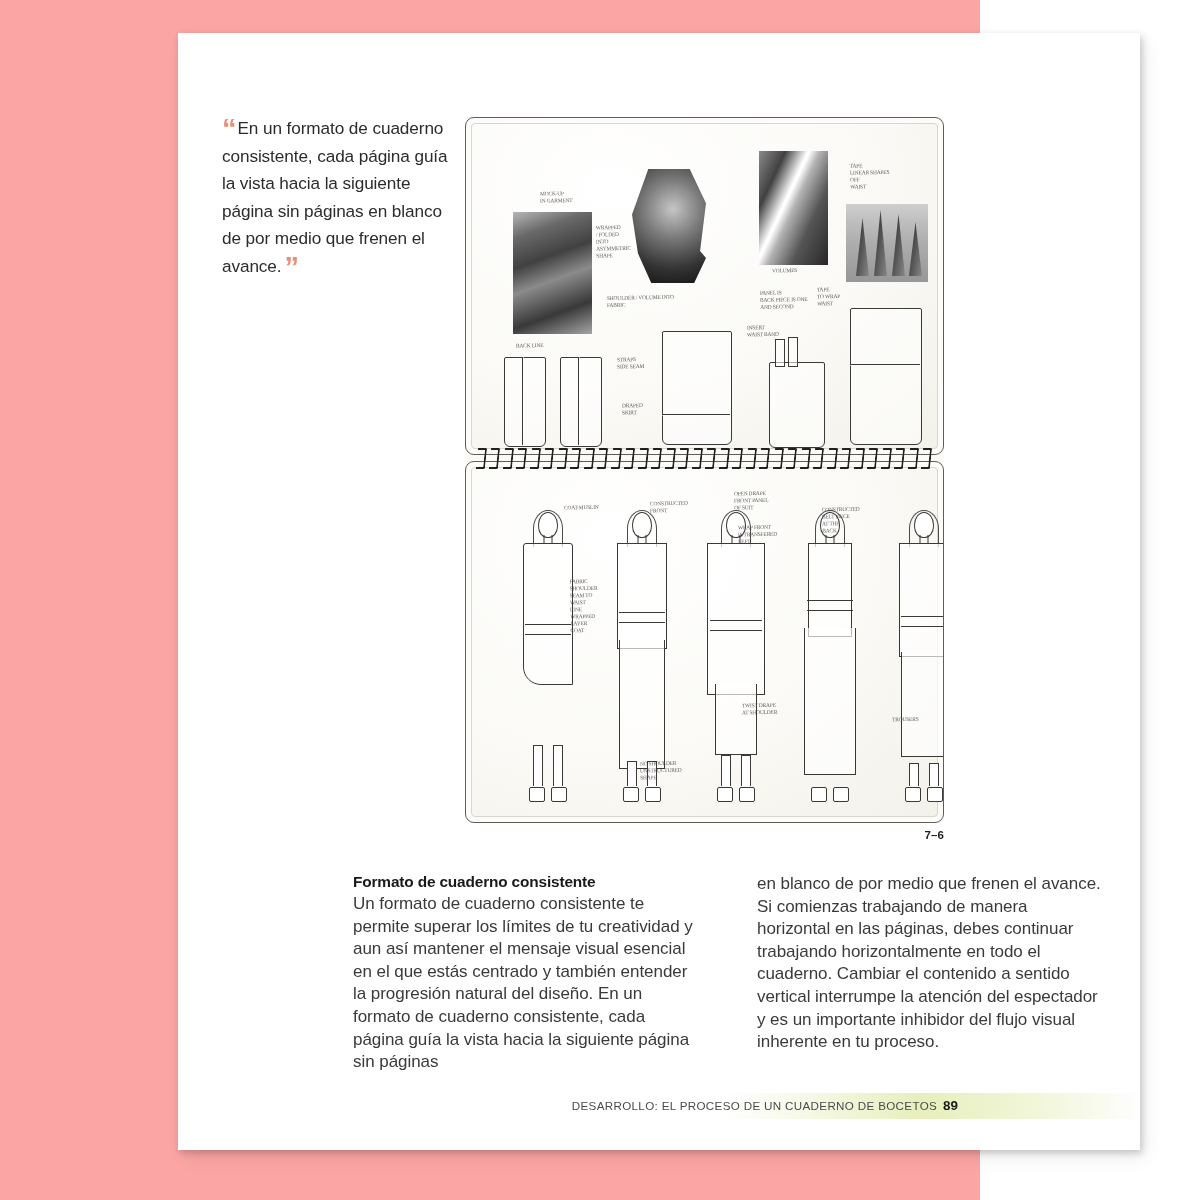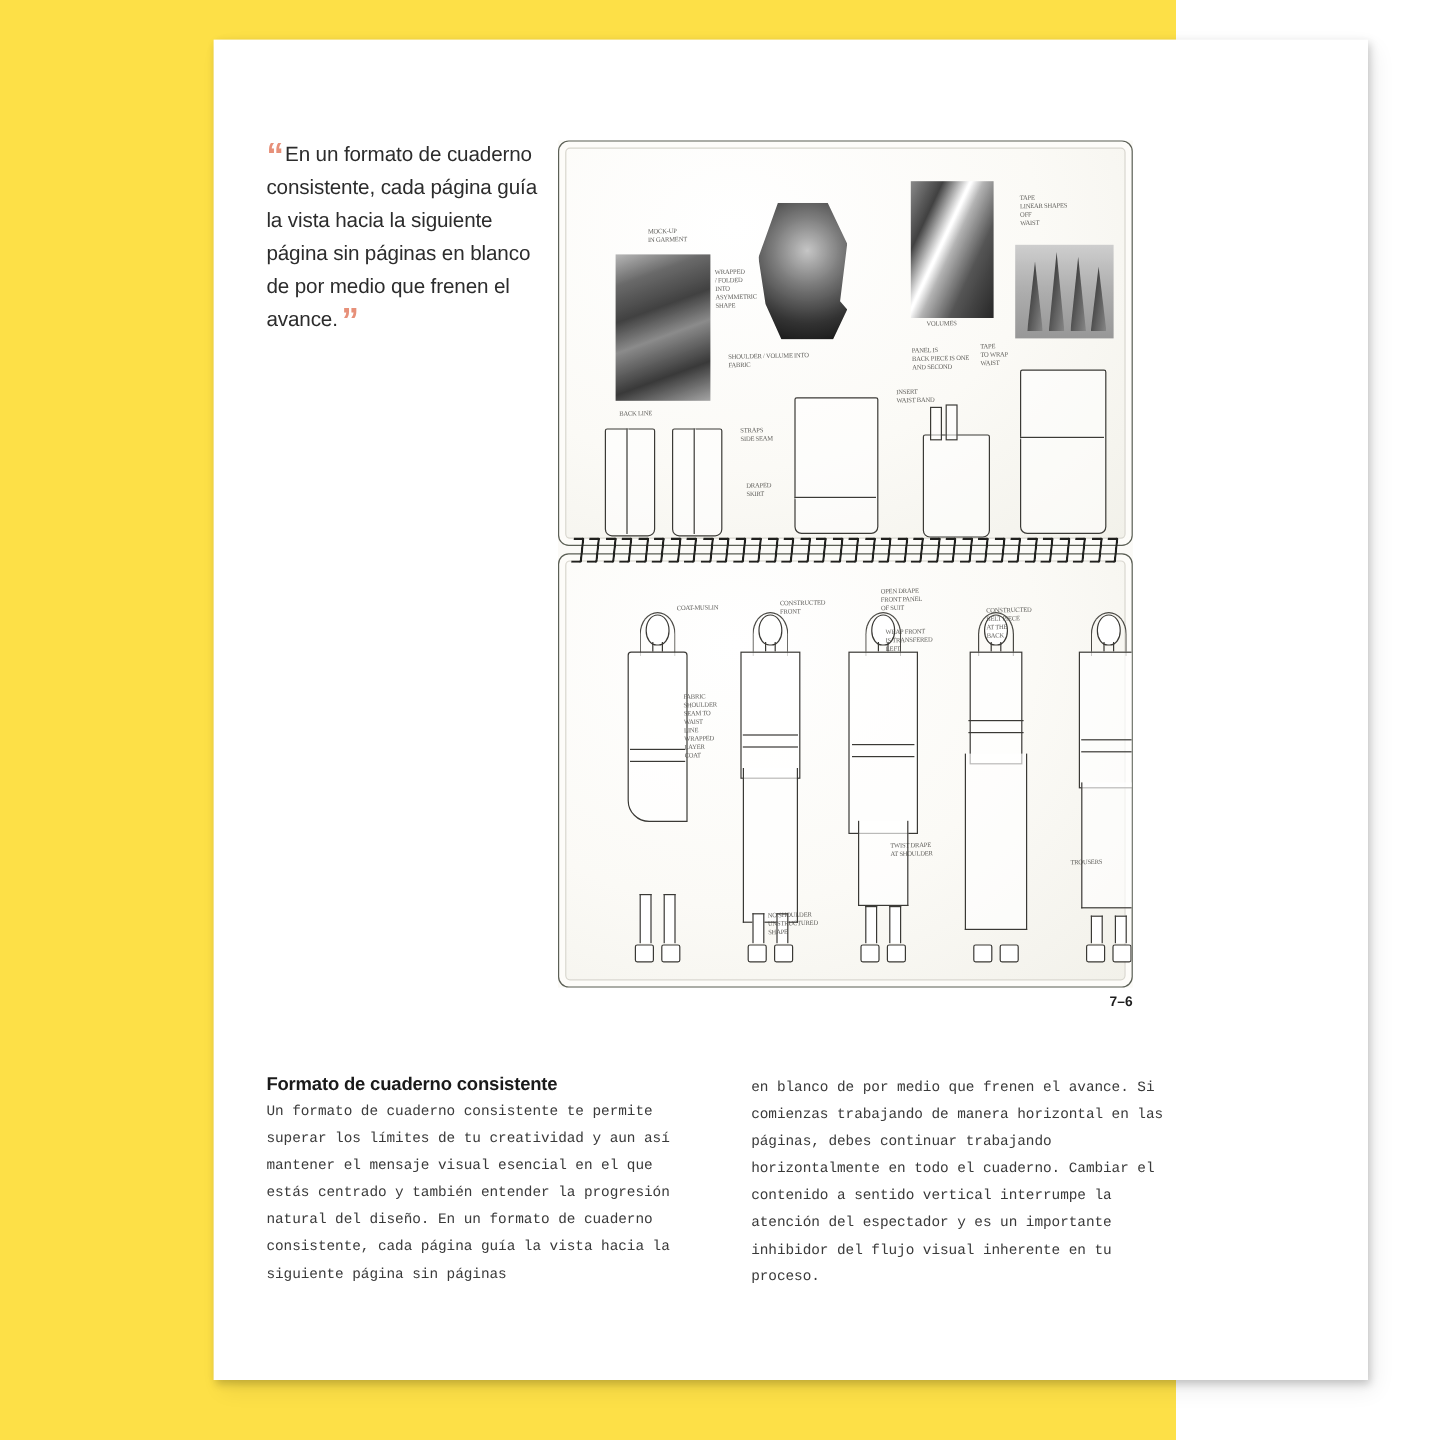--- a/index.html
+++ b/index.html
@@ -9,21 +9,21 @@
     height: 1200px;
     background: #ffffff;
     font-family: "Liberation Sans", sans-serif;
     overflow: hidden;
   }
 
   #stage {
     position: relative;
     width: 980px;
     height: 1200px;
-    background: #fde047;
+    background: #fca5a5;
   }
 
   
   .page-sheet {
     position: absolute;
     left: 178px;
     top: 33px;
     width: 962px;
     height: 1117px;
     background: #ffffff;
@@ -306,40 +306,40 @@
     width: 46px;
     height: 9px;
     border-top: 1.1px solid #3a3935;
     border-bottom: 1.1px solid #3a3935;
   }
 
   
   .body-cols {
     position: absolute;
     left: 44px;
-    top: 862px;
+    top: 840px;
     width: 880px;
     display: flex;
     gap: 30px;
+    justify-content: flex-end;
   }
   .col { width: 345px; }
   .col h3 {
     margin: 0 0 2px 0;
     font-size: 15.4px;
     font-weight: 700;
     color: #1a1a1a;
     letter-spacing: -0.15px;
   }
   .col p {
     margin: 0;
-    font-size: 12px;
+    font-size: 17px;
     line-height: 22.6px;
     color: #3a3a3a;
     letter-spacing: -0.05px;
-    font-family: Liberation Mono, monospace;
   }
   .col.right { padding-top: 0px; margin-left: 29px; }
 
   
   .footer {
     position: absolute;
     left: 0;
     right: 0;
     bottom: 31px;
     height: 26px;
@@ -577,15 +577,21 @@
     <div class="body-cols">
       <div class="col left">
         <h3>Formato de cuaderno consistente</h3>
         <p>Un formato de cuaderno consistente te permite superar los límites de tu creatividad y aun así mantener el mensaje visual esencial en el que estás centrado y también entender la progresión natural del diseño. En un formato de cuaderno consistente, cada página guía la vista hacia la siguiente página sin páginas</p>
       </div>
       <div class="col right">
         <p>en blanco de por medio que frenen el avance. Si comienzas trabajando de manera horizontal en las páginas, debes continuar trabajando horizontalmente en todo el cuaderno. Cambiar el contenido a sentido vertical interrumpe la atención del espectador y es un importante inhibidor del flujo visual inherente en tu proceso.</p>
       </div>
     </div>
 
+    <div class="footer">
+      <div class="footer-band"></div>
+      <div class="footer-text">
+        <span>DESARROLLO: EL PROCESO DE UN CUADERNO DE BOCETOS</span><span class="footer-page">89</span>
+      </div>
+    </div>
 
   </div>
 </div>
 
 </body></html>

